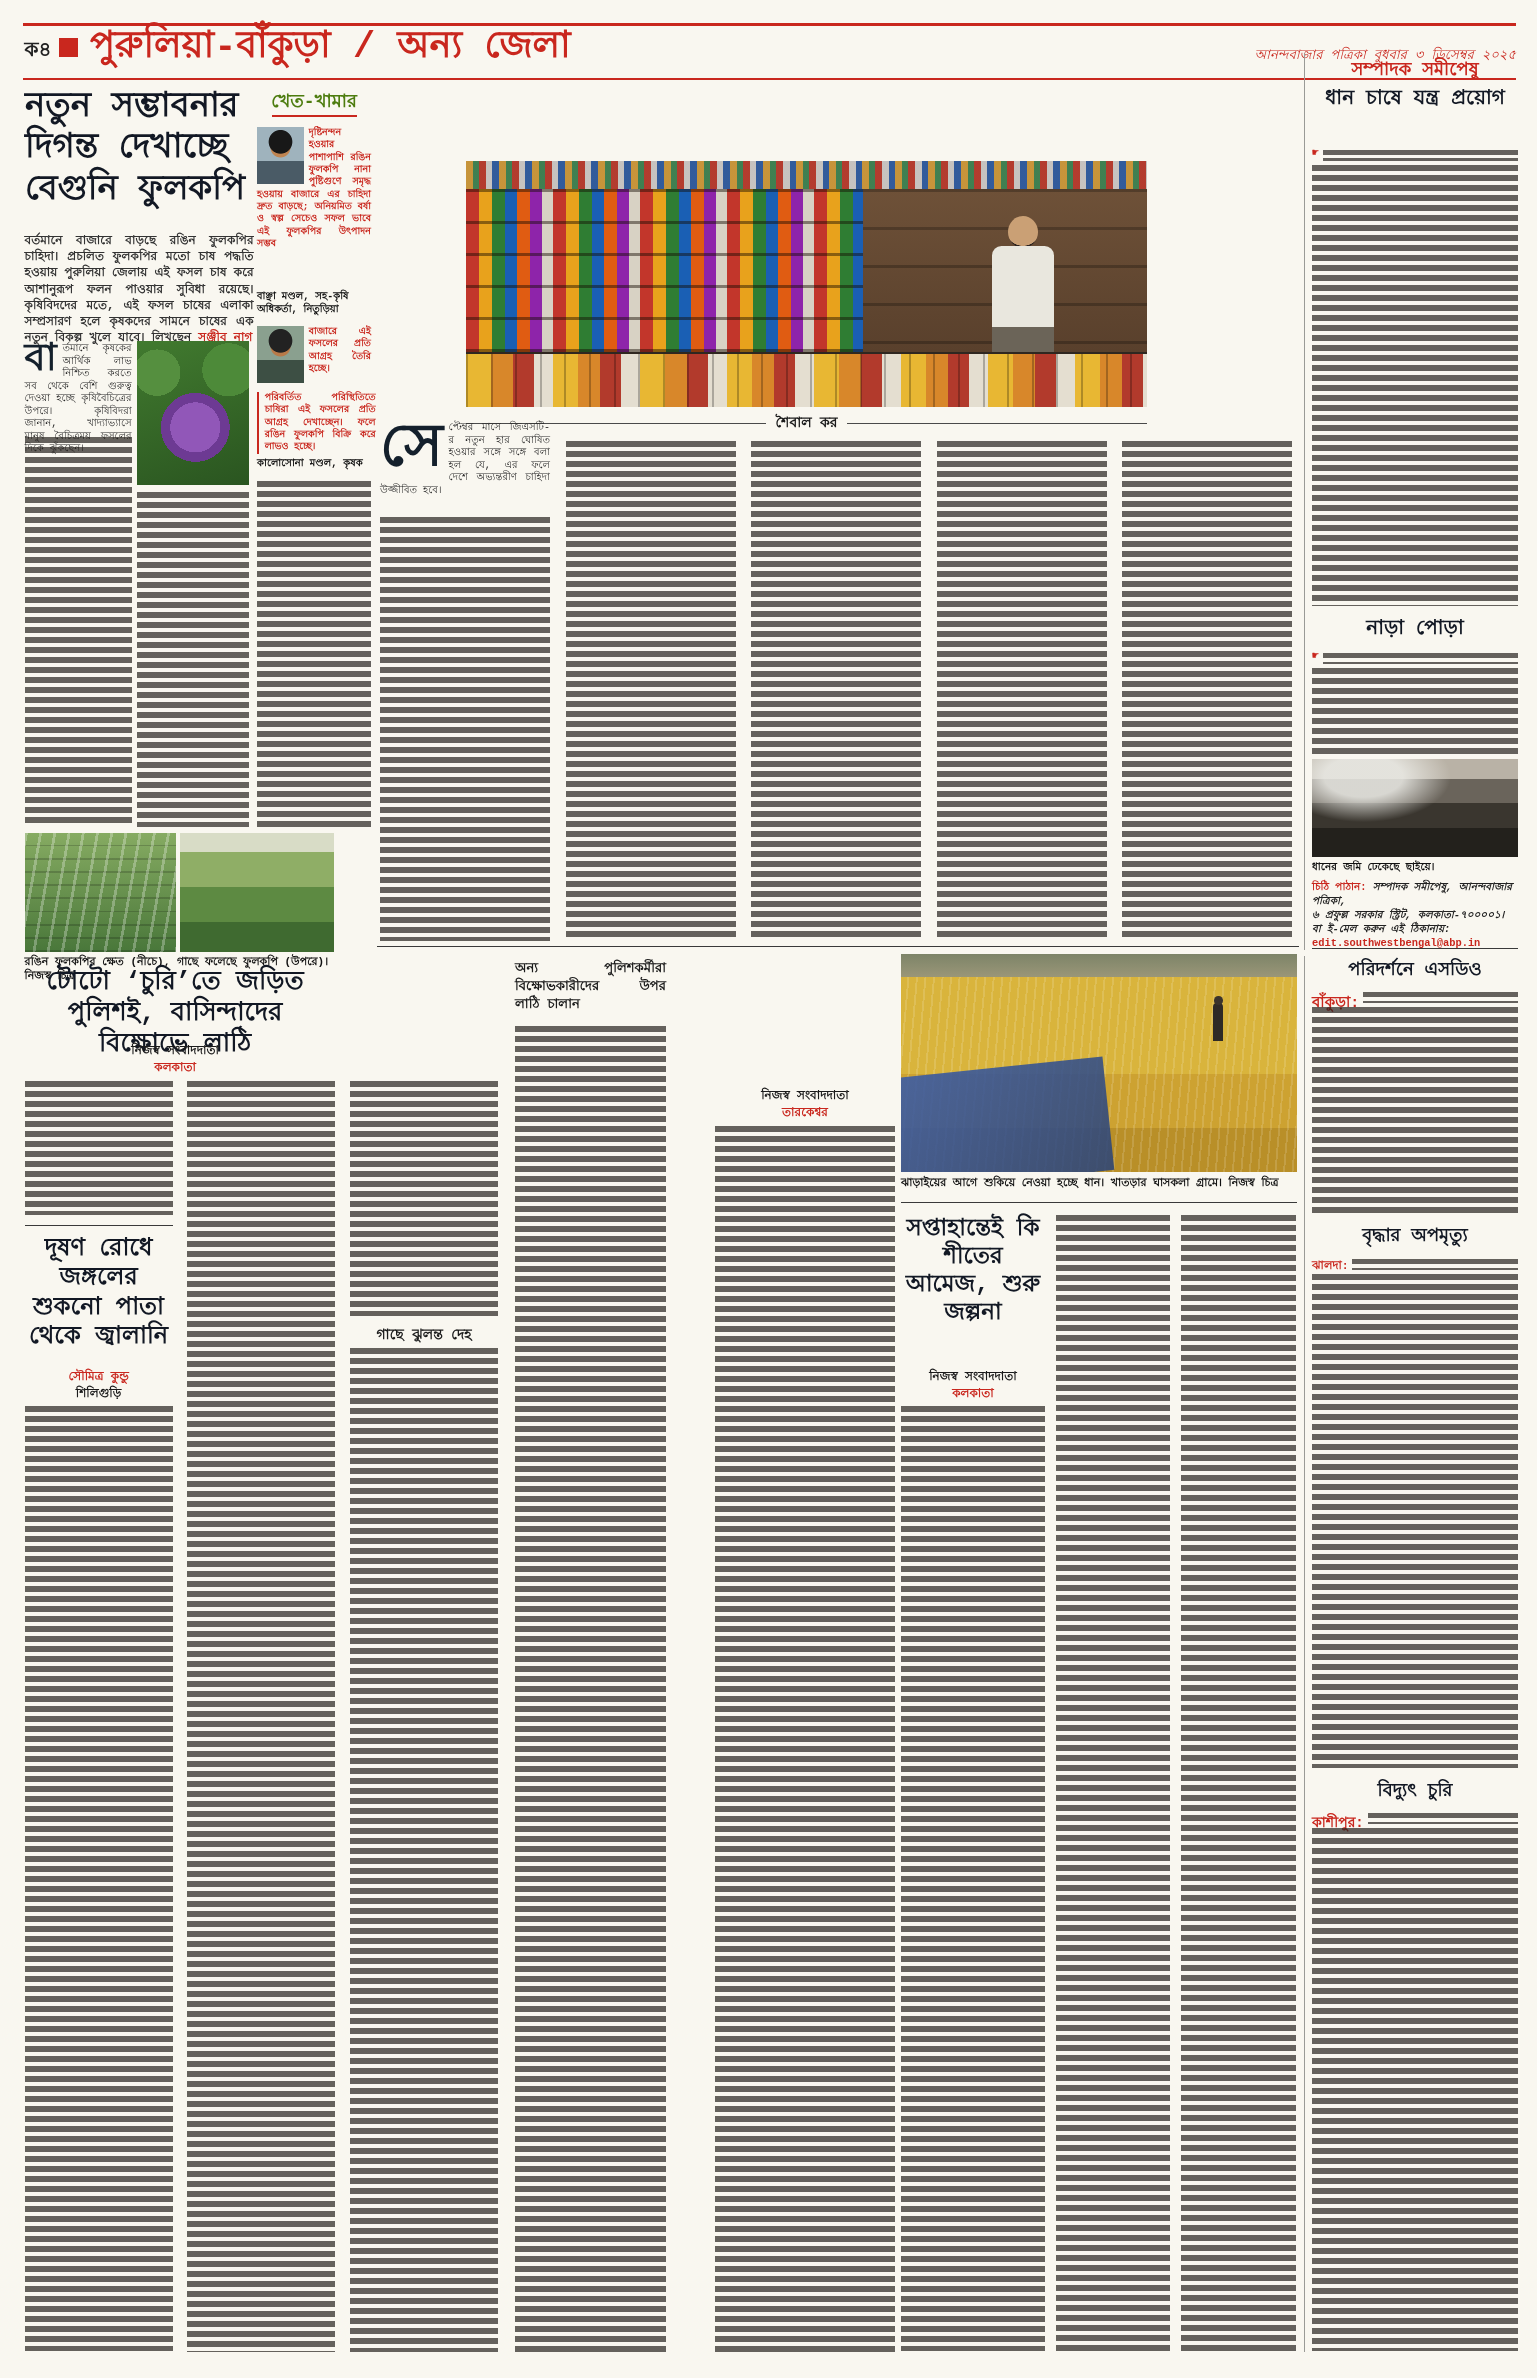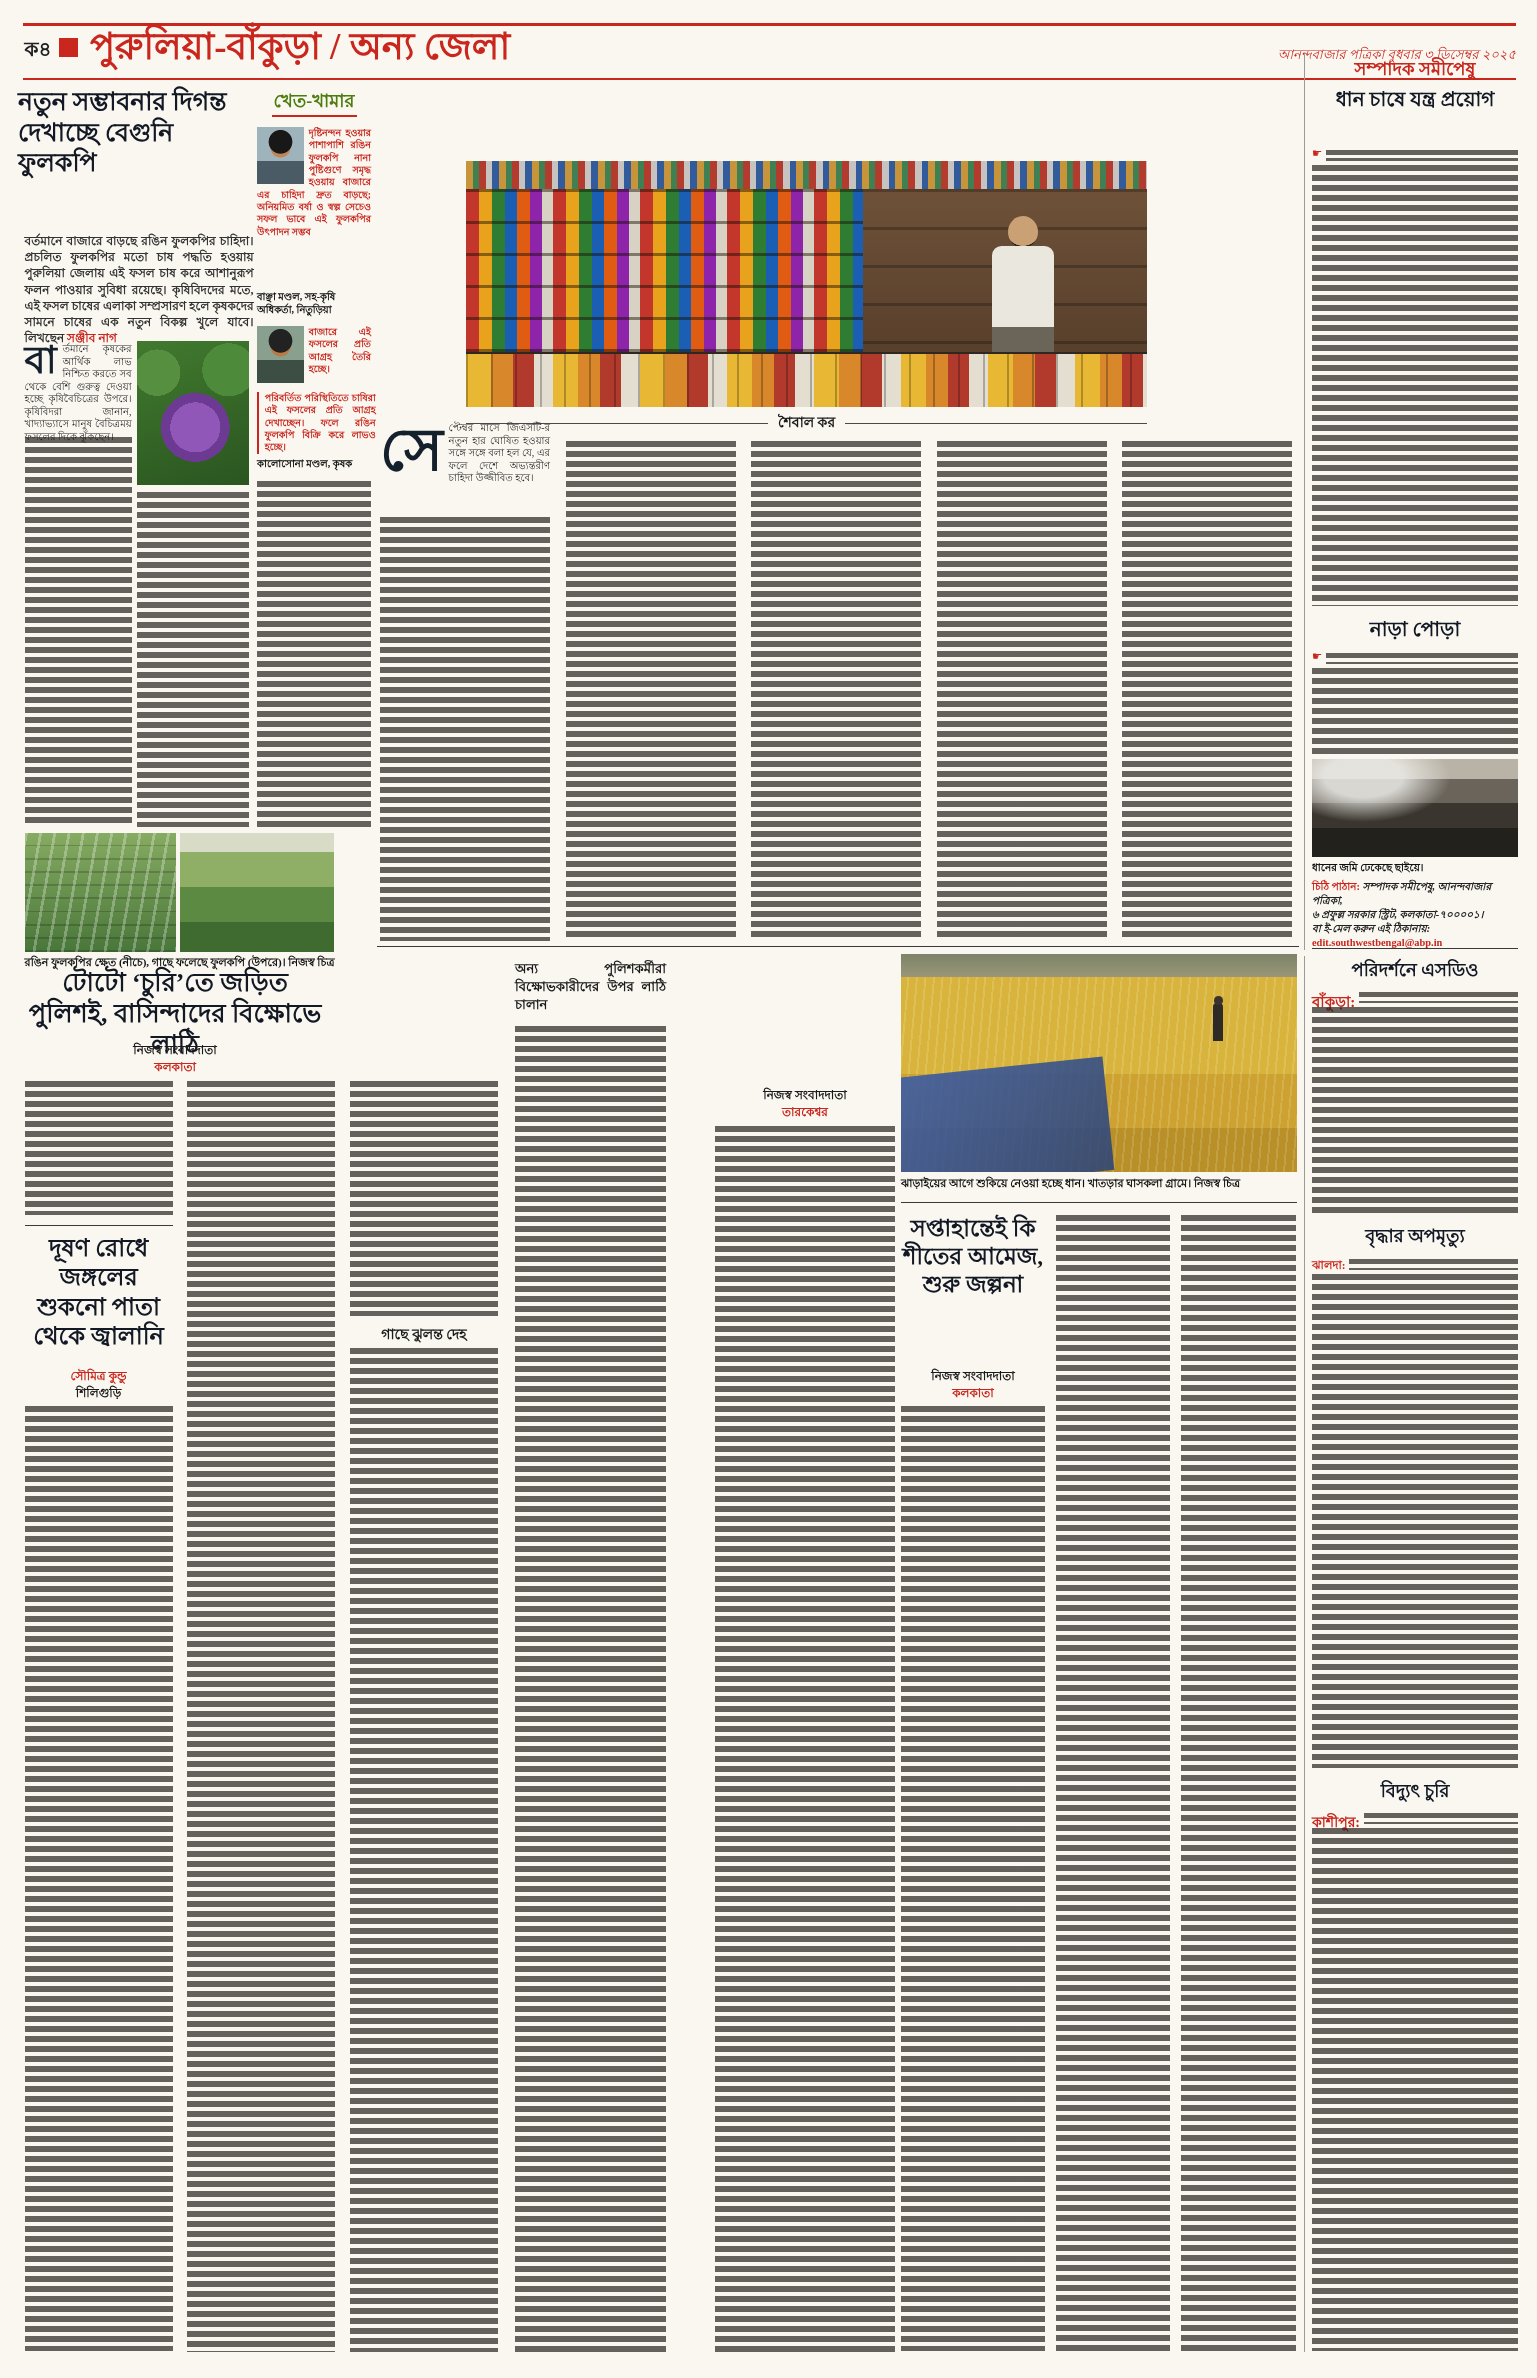--- a/index.html
+++ b/index.html
@@ -1,18 +1,18 @@
 <!DOCTYPE html>
 <html style="font-size:15px"><head>
 <meta charset="utf-8">
 <style>
   html,body{margin:0;padding:0}
   body{background:#cfcfcf}
   #page{position:relative;width:1538px;height:2378px;background:#f9f7f0;overflow:hidden;
-        font-family:Liberation Serif, serif;color:#1b1b1b}
+        font-family:Liberation Mono, monospace;color:#1b1b1b}
   .abs{position:absolute}
   .sim{background-image:repeating-linear-gradient(180deg,rgba(38,34,30,.70) 0px,rgba(38,34,30,.70) 5.7px,rgba(0,0,0,0) 5.7px,rgba(0,0,0,0) 10px)}
   .sim-sm{background-image:repeating-linear-gradient(180deg,rgba(38,34,30,.70) 0px,rgba(38,34,30,.70) 4.7px,rgba(0,0,0,0) 4.7px,rgba(0,0,0,0) 8.5px)}
   .red{color:#c9271e}
   .b{font-weight:700}
   .c{text-align:center}
   .j{text-align:justify}
   .hl{font-weight:700;color:#121824;line-height:1.22}
   .rule{background:#3a3a3a}
   .redrule{background:#c9271e}
@@ -35,21 +35,21 @@
 
 <div id="page">
 
   <div class="abs redrule" style="left:23px;top:23px;width:1493px;height:2.8px"></div>
   <div class="abs b" style="left:24.6px;top:34px;font-size:20px;color:#222">ক৪</div>
   <div class="abs" style="left:59px;top:38px;width:19px;height:19px;background:#c9271e"></div>
   <div class="abs b red" style="left:90px;top:26.5px;font-size:37px;line-height:1.1">পুরুলিয়া-বাঁকুড়া / অন্য জেলা</div>
   <div class="abs red" style="left:994px;top:45px;width:522px;font-size:13.2px;text-align:right;font-style:italic">আনন্দবাজার পত্রিকা বুধবার ৩ ডিসেম্বর ২০২৫</div>
   <div class="abs redrule" style="left:23px;top:78px;width:1493px;height:1.9px"></div>
 
-  <div class="abs hl" style="left:18px;top:87px;width:229px;font-size:25px">নতুন সম্ভাবনার দিগন্ত দেখাচ্ছে বেগুনি ফুলকপি</div>
+  <div class="abs hl" style="left:25px;top:87px;width:229px;font-size:34px">নতুন সম্ভাবনার দিগন্ত দেখাচ্ছে বেগুনি ফুলকপি</div>
   <div class="abs j" style="left:24.6px;top:233px;width:229px;font-size:12px;font-weight:700;color:#333;line-height:1.35">
     <span>বর্তমানে বাজারে বাড়ছে রঙিন ফুলকপির চাহিদা। প্রচলিত ফুলকপির মতো চাষ পদ্ধতি হওয়ায় পুরুলিয়া জেলায় এই ফসল চাষ করে আশানুরূপ ফলন পাওয়ার সুবিধা রয়েছে। কৃষিবিদদের মতে, এই ফসল চাষের এলাকা সম্প্রসারণ হলে কৃষকদের সামনে চাষের এক নতুন বিকল্প খুলে যাবে। লিখছেন</span>
     <span class="red">সঞ্জীব নাগ</span>
   </div>
   <div class="abs dropwrap" style="left:24.6px;top:343px;width:107px;height:89px">
     <span class="dc" style="font-size:38px;line-height:.9">বা</span>
     <span>র্তমানে কৃষকের আর্থিক লাভ নিশ্চিত করতে সব থেকে বেশি গুরুত্ব দেওয়া হচ্ছে কৃষিবৈচিত্রের উপরে। কৃষিবিদরা জানান, খাদ্যাভ্যাসে মানুষ বৈচিত্রময় ফসলের দিকে ঝুঁকছেন।</span>
   </div>
   <div class="abs sim" style="left:24.6px;top:437px;width:107px;height:390px"></div>
 

